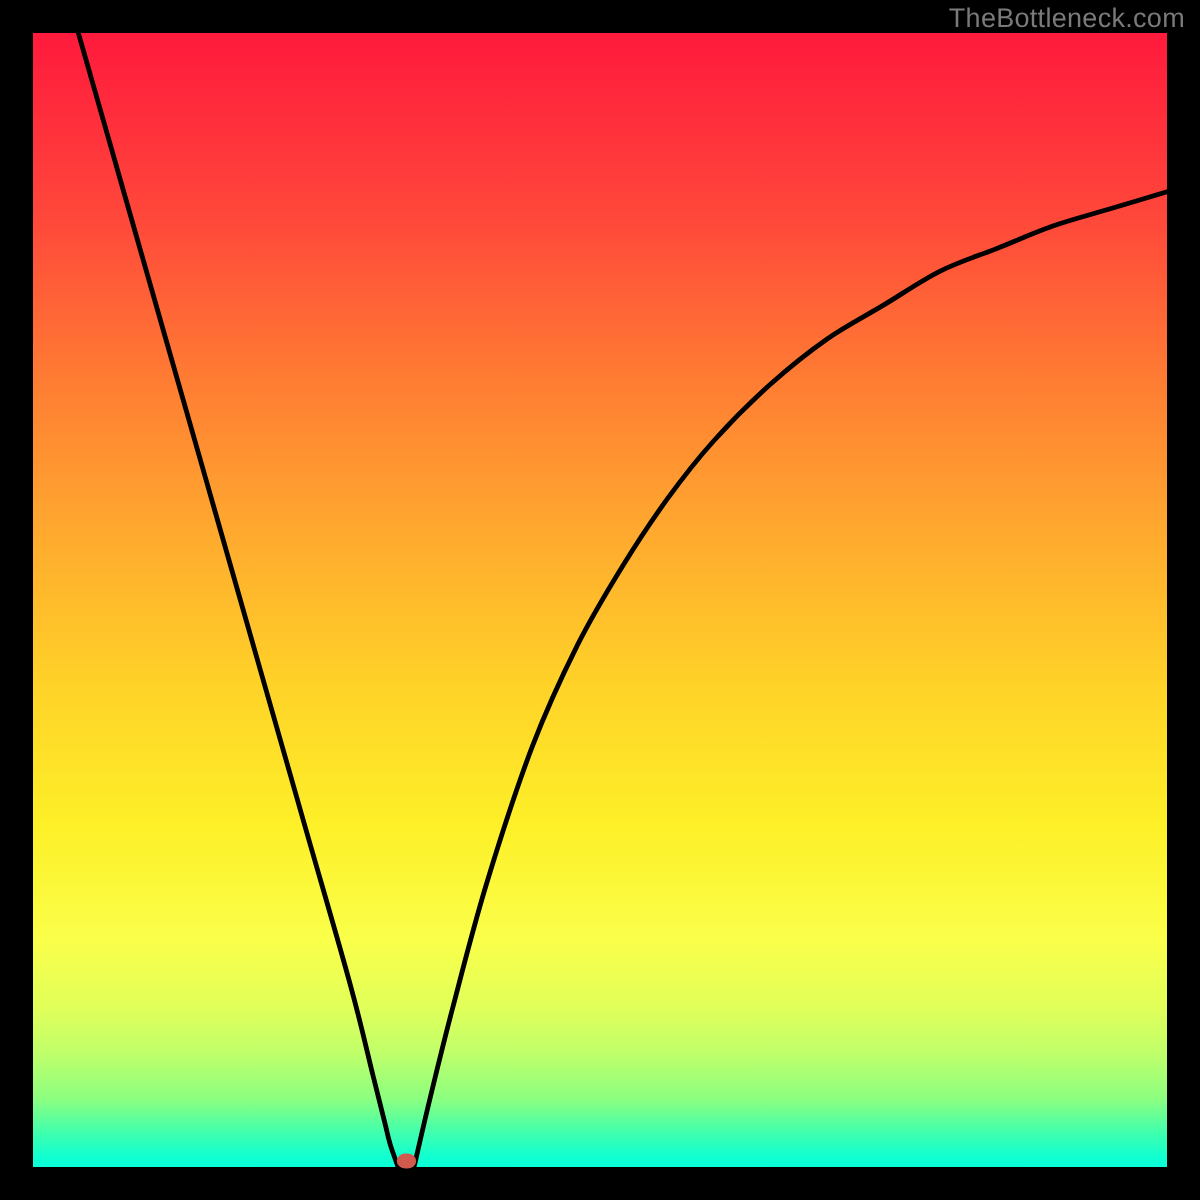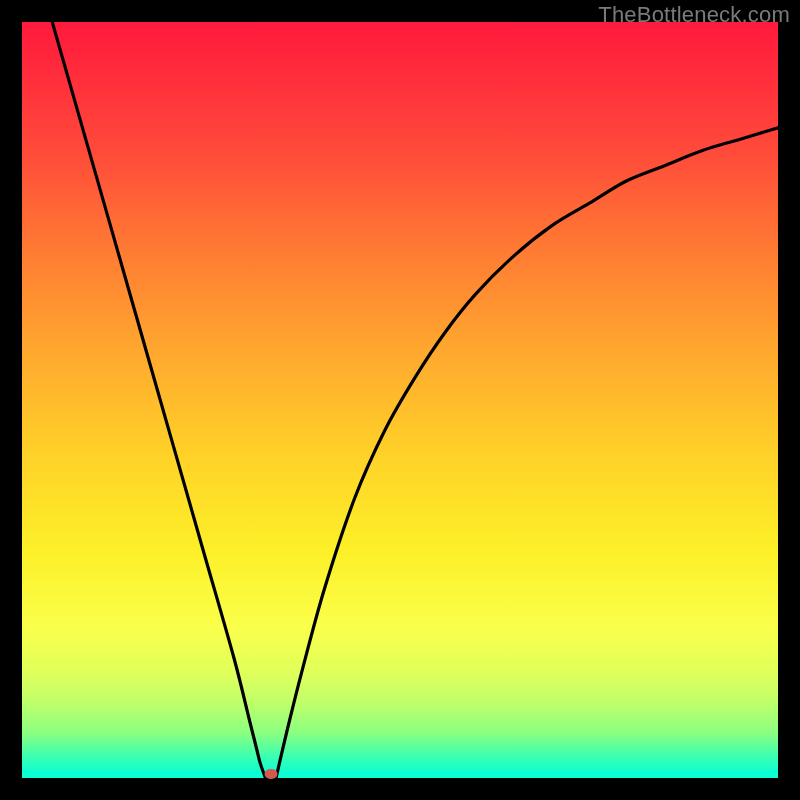--- a/index.html
+++ b/index.html
@@ -40,21 +40,21 @@
       #3fffae 97%,
       #12ffcf 99%,
       #08ffd8 100%
     );
   }
   .watermark {
     position: absolute;
     top: 2px;
     right: 10px;
     color: #7a7a7a;
-    font-size: 22px;
+    font-size: 18px;
     font-weight: 500;
     letter-spacing: 0.2px;
     user-select: none;
   }
   svg.curve {
     position: absolute;
     top: 0;
     left: 0;
     width: 756px;
     height: 756px;

